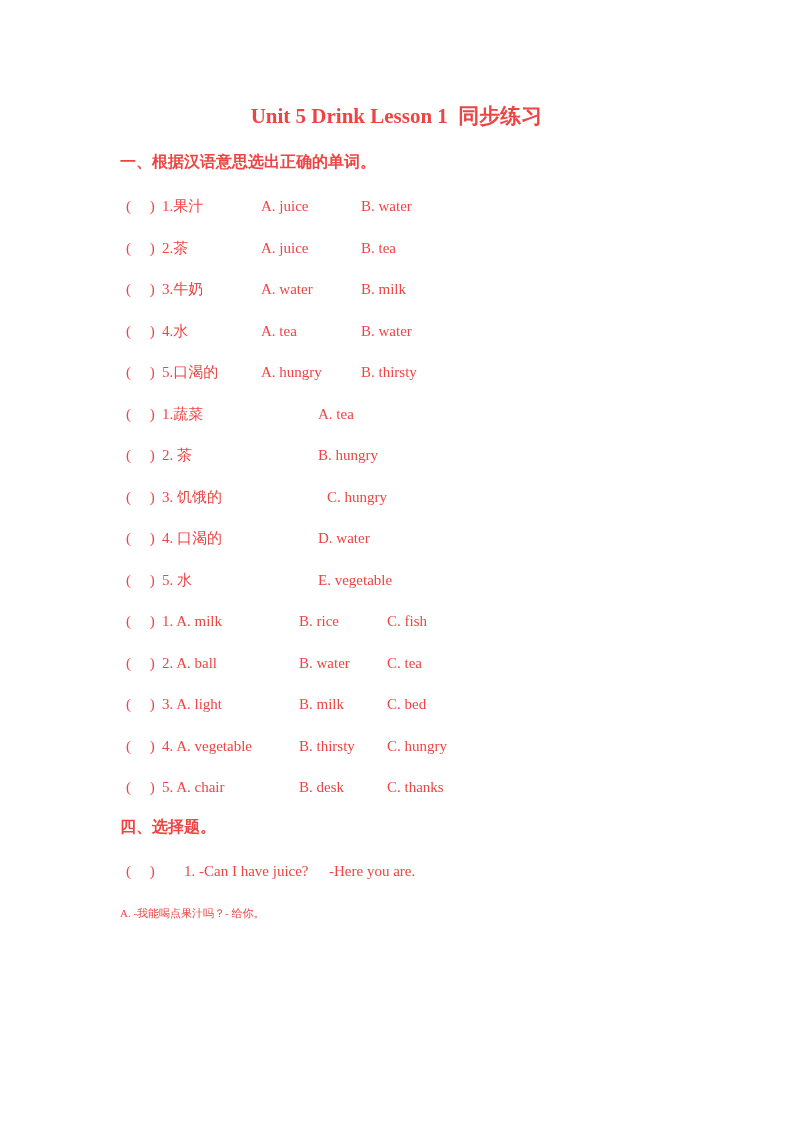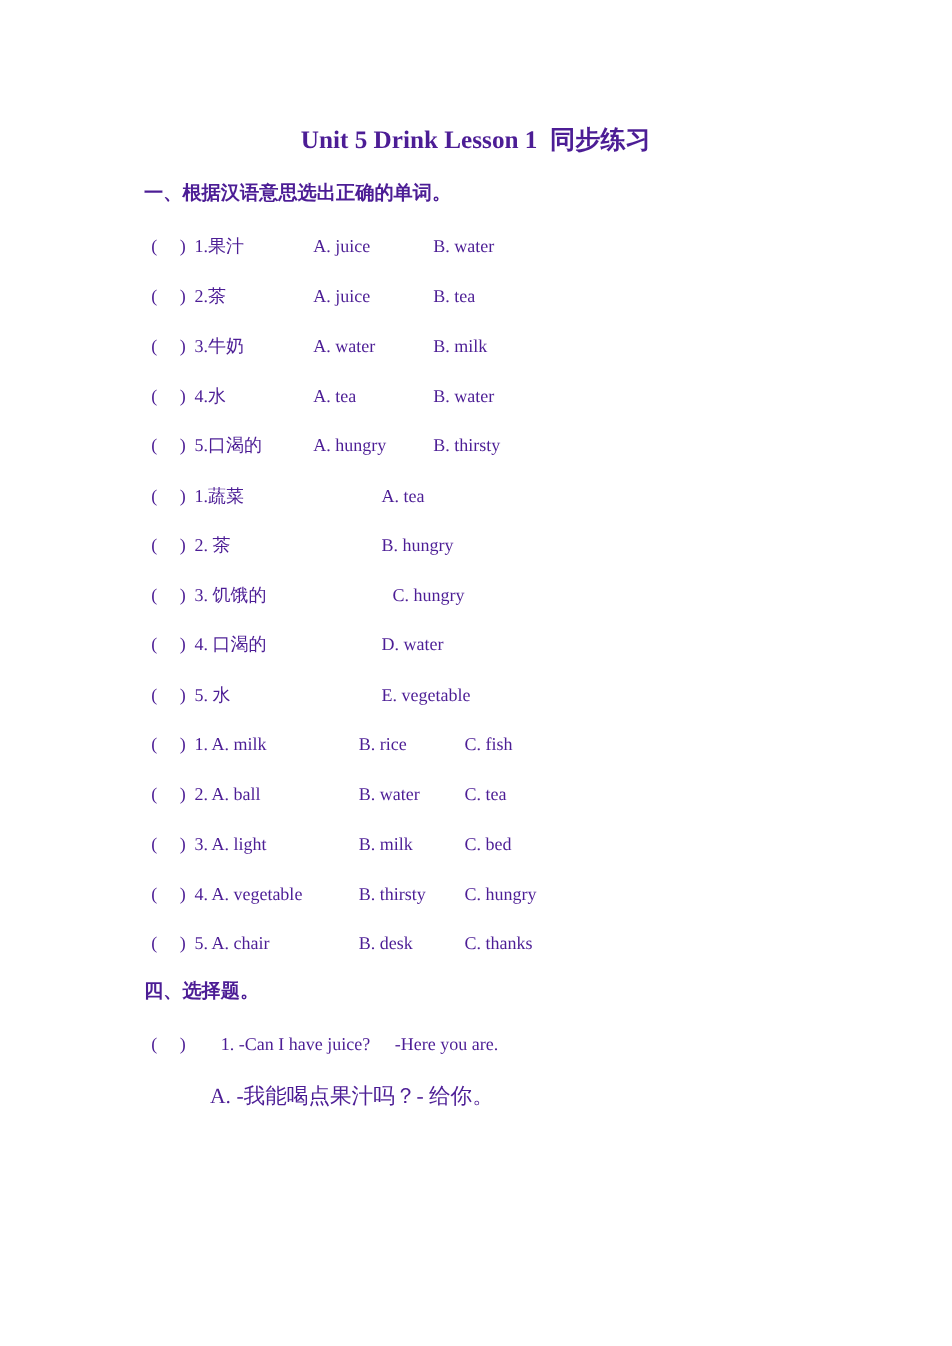--- a/index.html
+++ b/index.html
@@ -5,21 +5,21 @@
   html, body {
     margin: 0;
     padding: 0;
     background: #ffffff;
   }
   .page {
     position: relative;
     width: 793px;
     height: 1122px;
     background: #ffffff;
-    color: #4c1d95;
+    color: #ef4444;
     font-family: "Liberation Serif", serif;
     padding-top: 100px;
     box-sizing: border-box;
     overflow: hidden;
   }
   .title {
     margin: 0;
     font-size: 21px;
     line-height: 32px;
     font-weight: bold;
@@ -55,22 +55,21 @@
   .s1 .lab { width: 99px; }
   .s1 .oa  { width: 100px; }
   .s2 .lab { width: 156px; }
   
   .s2 div.row:nth-of-type(3) .opt { padding-left: 9px; }
   .s3 .lab { width: 137px; }
   .s3 .ob  { width: 88px; }
   .s4 .lab { width: 145px; margin-left: 22px; }
   .sub {
     margin-top: 21.5px;
-    margin-left: 55px;
-    font-size: 18px;
+    font-size: 11px;
     line-height: 20px;
   }
 </style>
 </head>
 <body>
 
 <div class="page">
 
   <h1 class="title">Unit 5 Drink Lesson 1 &nbsp;同步练习</h1>
 

